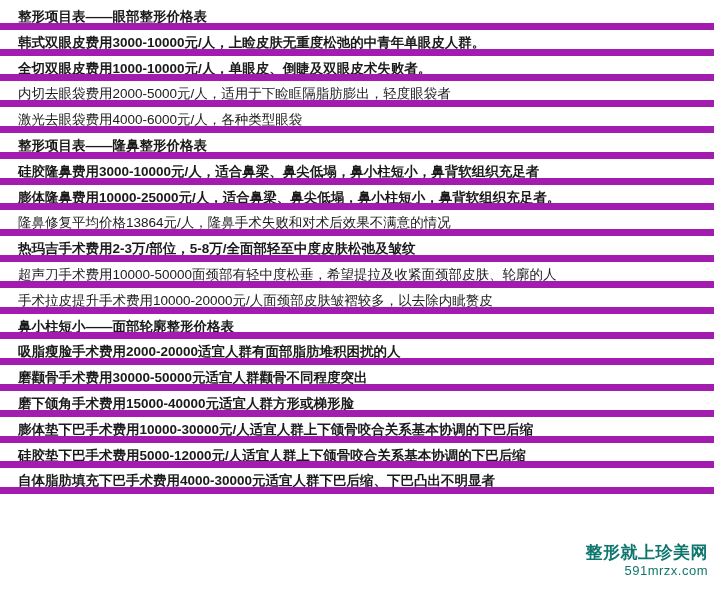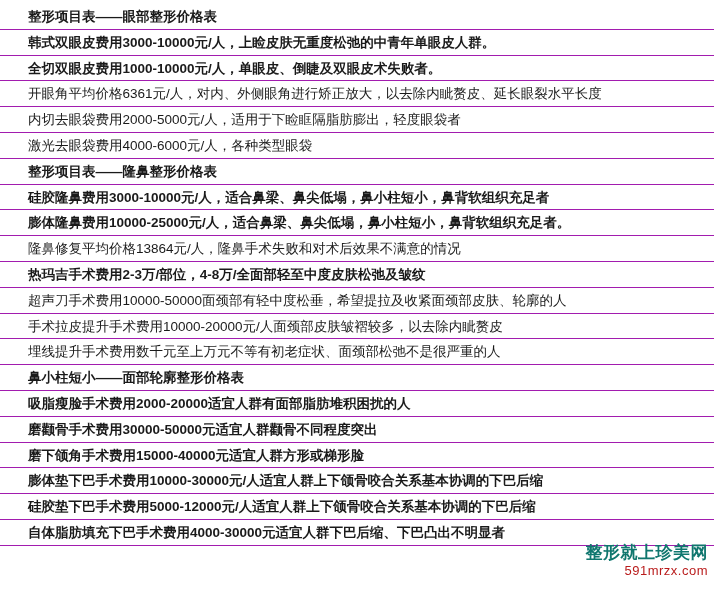--- a/index.html
+++ b/index.html
@@ -19,22 +19,22 @@
     position: relative;
     width: 714px;
     height: 605px;
     box-sizing: border-box;
     padding: 4px 0 0 0;
   }
   .row {
     position: relative;
     height: 25.8px;
     line-height: 25.8px;
-    border-bottom: 1px solid #a21caf;
-    padding-left: 28px;
+    border-bottom: 7px solid #a21caf;
+    padding-left: 18px;
     padding-right: 8px;
     white-space: nowrap;
     overflow: hidden;
     font-size: 13.5px;
     box-sizing: border-box;
   }
   .row.heading {
     font-weight: bold;
     font-size: 13.5px;
   }
@@ -51,44 +51,42 @@
   }
   .watermark .wm-main {
     font-size: 17px;
     font-weight: bold;
     color: #0f766e;
     letter-spacing: 0.5px;
     line-height: 20px;
   }
   .watermark .wm-sub {
     font-size: 13px;
-    color: #b91c1c;
+    color: #0f766e;
     line-height: 16px;
     letter-spacing: 0.5px;
   }
 </style>
 </head>
 <body>
 
 <div class="page">
   <div id="rows">
       <div class="row heading">整形项目表——眼部整形价格表</div>
       <div class="row bold">韩式双眼皮费用3000-10000元/人，上睑皮肤无重度松弛的中青年单眼皮人群。</div>
       <div class="row bold">全切双眼皮费用1000-10000元/人，单眼皮、倒睫及双眼皮术失败者。</div>
-      <div class="row">开眼角平均价格6361元/人，对内、外侧眼角进行矫正放大，以去除内眦赘皮、延长眼裂水平长度</div>
       <div class="row">内切去眼袋费用2000-5000元/人，适用于下睑眶隔脂肪膨出，轻度眼袋者</div>
       <div class="row">激光去眼袋费用4000-6000元/人，各种类型眼袋</div>
       <div class="row heading">整形项目表——隆鼻整形价格表</div>
       <div class="row bold">硅胶隆鼻费用3000-10000元/人，适合鼻梁、鼻尖低塌，鼻小柱短小，鼻背软组织充足者</div>
       <div class="row bold">膨体隆鼻费用10000-25000元/人，适合鼻梁、鼻尖低塌，鼻小柱短小，鼻背软组织充足者。</div>
       <div class="row">隆鼻修复平均价格13864元/人，隆鼻手术失败和对术后效果不满意的情况</div>
-      <div class="row bold">热玛吉手术费用2-3万/部位，4-8万/全面部轻至中度皮肤松弛及皱纹</div>
+      <div class="row bold">热玛吉手术费用2-3万/部位，5-8万/全面部轻至中度皮肤松弛及皱纹</div>
       <div class="row">超声刀手术费用10000-50000面颈部有轻中度松垂，希望提拉及收紧面颈部皮肤、轮廓的人</div>
       <div class="row">手术拉皮提升手术费用10000-20000元/人面颈部皮肤皱褶较多，以去除内眦赘皮</div>
-      <div class="row">埋线提升手术费用数千元至上万元不等有初老症状、面颈部松弛不是很严重的人</div>
       <div class="row heading">鼻小柱短小——面部轮廓整形价格表</div>
       <div class="row bold">吸脂瘦脸手术费用2000-20000适宜人群有面部脂肪堆积困扰的人</div>
       <div class="row bold">磨颧骨手术费用30000-50000元适宜人群颧骨不同程度突出</div>
       <div class="row bold">磨下颌角手术费用15000-40000元适宜人群方形或梯形脸</div>
       <div class="row bold">膨体垫下巴手术费用10000-30000元/人适宜人群上下颌骨咬合关系基本协调的下巴后缩</div>
       <div class="row bold">硅胶垫下巴手术费用5000-12000元/人适宜人群上下颌骨咬合关系基本协调的下巴后缩</div>
       <div class="row bold">自体脂肪填充下巴手术费用4000-30000元适宜人群下巴后缩、下巴凸出不明显者</div>
     </div>
   <div class="watermark">
     <div class="wm-main">整形就上珍美网</div>

